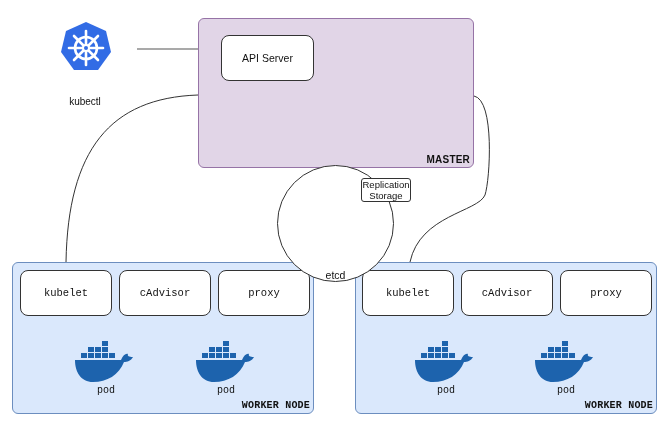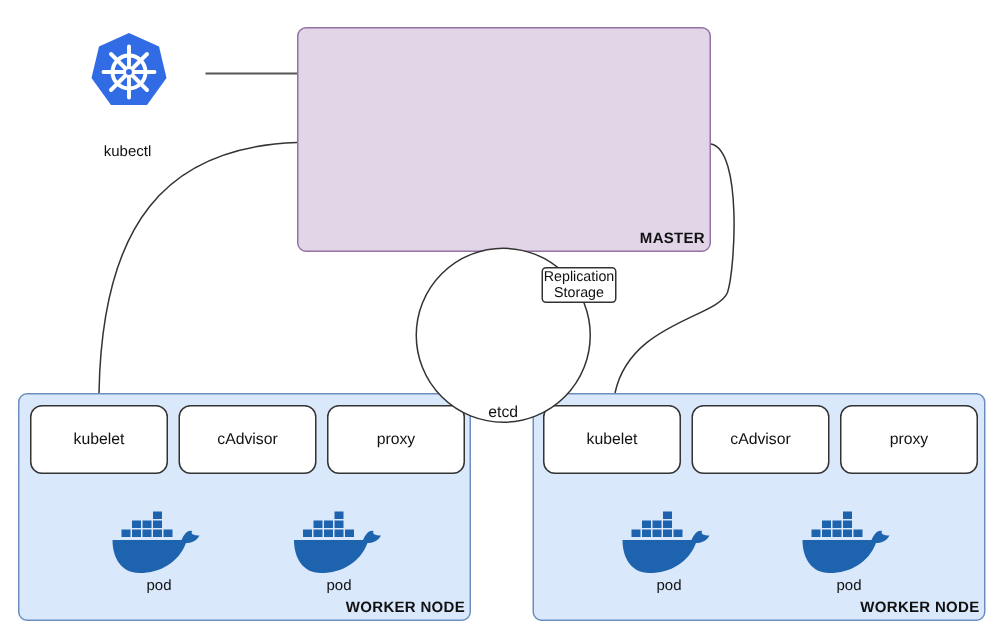--- a/index.html
+++ b/index.html
@@ -2,21 +2,21 @@
 <html><head>
 <meta charset="utf-8">
 <style>
   html, body { margin: 0; padding: 0; background: #ffffff; }
   body { width: 667px; height: 428px; position: relative; overflow: hidden;
          font-family: "Liberation Sans", sans-serif; color: #111; }
   .abs { position: absolute; box-sizing: border-box; }
   .master { left: 198px; top: 18px; width: 276px; height: 150px;
             background: #e1d5e7; border: 1px solid #9673a6; border-radius: 6px; }
   .worker { width: 302px; height: 152px; background: #dae8fc;
-            border: 1px solid #6c8ebf; border-radius: 6px; top: 262px; }
+            border: 1px solid #6c8ebf; border-radius: 6px; top: 262px; font-family: Liberation Mono, monospace; }
   .w1 { left: 12px; }
   .w2 { left: 355px; }
   .box { background: #fff; border: 1px solid #333; border-radius: 8px;
          display: flex; align-items: center; justify-content: center;
          text-align: center; font-size: 10.5px; line-height: 1.35; }
   .label-strong { font-weight: bold; font-size: 10px; letter-spacing: 0.2px; padding-left: 32px; }
   .ds { background: #fff; border: 1px solid #333; border-radius: 3px;
         font-size: 9.5px; line-height: 1.2; text-align: center;
         display: flex; align-items: center; justify-content: center; }
   .etcd { left: 277px; top: 165px; width: 117px; height: 117px; border-radius: 50%;
@@ -43,20 +43,23 @@
       <line x1="11" y1="28" x2="45" y2="28"></line>
       <line x1="16" y1="16" x2="40" y2="40"></line>
       <line x1="40" y1="16" x2="16" y2="40"></line>
     </g>
     <circle cx="28" cy="28" r="3" fill="#326ce5" stroke="#fff" stroke-width="2"></circle>
   </svg>
 </div>
 <div class="abs caption" style="left:55px;top:96px;width:60px;">kubectl</div>
 
 <div class="abs master">
+  <div class="abs box" style="left:22px;top:16px;width:93px;height:46px;">
+    <span>API Server</span>
+  </div>
   <div class="abs label-strong" style="right:3px;bottom:2px;">MASTER</div>
 </div>
 
 <div class="abs worker w1">
   <div class="abs box" style="left:7px;top:7px;width:92px;height:46px;">
     <span>kubelet</span>
   </div>
   <div class="abs box" style="left:106px;top:7px;width:92px;height:46px;">
     <span>cAdvisor</span>
   </div>

